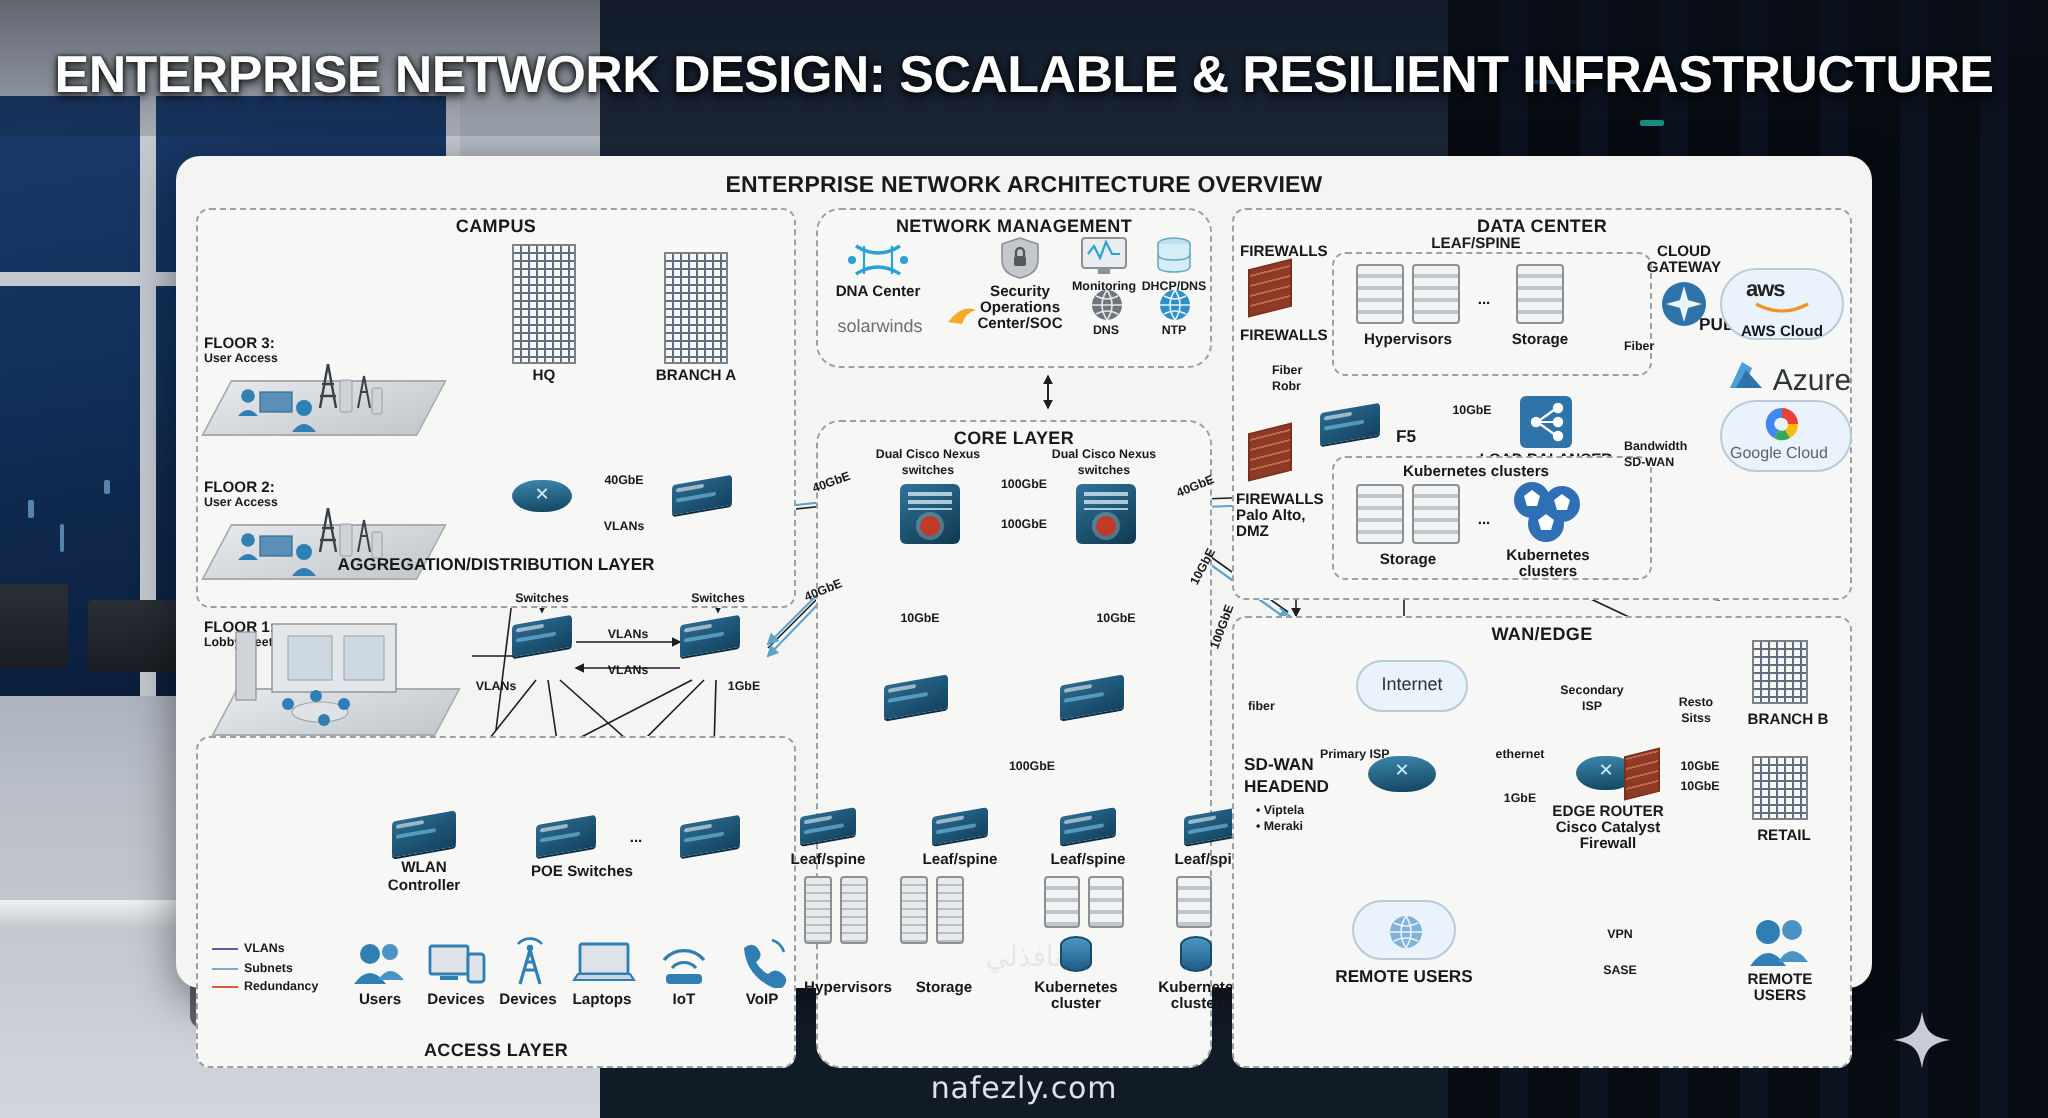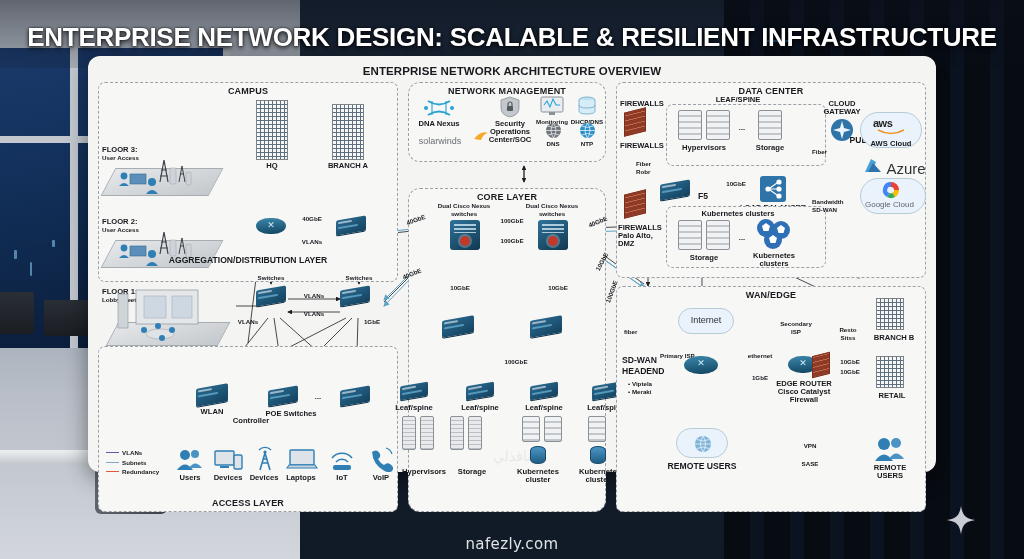--- a/index.html
+++ b/index.html
@@ -72,21 +72,21 @@
     z-index:5;
   }
 
   
   #sparkle{
     position:absolute; right:48px; bottom:24px; width:30px; height:30px; z-index:6;
   }
 
   
   #card{
-    position:absolute; left:88px; top:56px; width:848px; height:416px;
+    position:absolute; left:88px; top:78px; width:848px; height:416px;
     background:#f4f4f2; border-radius:12px; z-index:4;
     box-shadow:0 6px 22px rgba(0,0,0,.45);
     font-size:7px; color:#17191c;
   }
   .card-title{
     position:absolute; top:9px; left:0; width:100%; text-align:center;
     font-size:11.5px; font-weight:bold; letter-spacing:.1px;
   }
 
   
@@ -452,21 +452,21 @@
   <div class="lbl c" style="left:284px;top:262px;">1GbE</div>
 
   <div class="panel" style="left:10px; top:290px; width:300px; height:166px;">
     <div class="panel-title-b">ACCESS LAYER</div>
   </div>
 
   <div class="dev" style="left:108px;top:330px;">
     <div class="swbox" style="width:32px;height:18px;"></div>
   </div>
   <div class="lbl big c" style="left:124px;top:352px;">WLAN</div>
-  <div class="lbl big c" style="left:124px;top:361px;margin-left:39px;">Controller</div>
+  <div class="lbl big c" style="left:124px;top:361px;">Controller</div>
 
   <div class="dev" style="left:180px;top:332px;">
     <div class="swbox" style="width:30px;height:16px;"></div>
   </div>
   <div class="lbl big c" style="left:203px;top:354px;">POE Switches</div>
   <div class="lbl big c" style="left:230px;top:337px;">...</div>
   <div class="dev" style="left:252px;top:332px;">
     <div class="swbox" style="width:30px;height:16px;"></div>
   </div>
 
@@ -528,21 +528,21 @@
 
   <div class="panel" style="left:320px; top:26px; width:198px; height:80px; border-radius:12px;">
     <div class="panel-title">NETWORK MANAGEMENT</div>
   </div>
   <svg style="position:absolute;left:336px;top:42px;width:30px;height:20px;" viewBox="0 0 30 20">
     <path d="M4 3 q11 7 22 0 M4 17 q11-7 22 0" stroke="#2aa3d4" stroke-width="1.8" fill="none"></path>
     <path d="M8 3 v14 M22 3 v14" stroke="#2aa3d4" stroke-width="1.1" fill="none"></path>
     <circle cx="2" cy="10" r="2" fill="#2aa3d4"></circle>
       <circle cx="28" cy="10" r="2" fill="#2aa3d4"></circle>
   </svg>
-  <div class="lbl big c" style="left:351px;top:64px;">DNA Nexus</div>
+  <div class="lbl big c" style="left:351px;top:64px;">DNA Center</div>
   <div class="lbl c" style="left:352px;top:80px;font-size:9px;font-weight:normal;color:#6a6f74;">solarwinds</div>
   <svg style="position:absolute;left:386px;top:76px;width:14px;height:10px;" viewBox="0 0 14 10">
     <path d="M0 7 q7-9 14-6 q-5 1-7 7z" fill="#f6a828"></path>
   </svg>
 
   <svg style="position:absolute;left:412px;top:40px;width:20px;height:22px;" viewBox="0 0 20 22">
     <path d="M10 1 L19 4 v8 q0 7-9 9 q-9-2-9-9 V4z" fill="#c3c8cd" stroke="#8b9197" stroke-width=".8"></path>
     <rect x="7" y="10" width="6" height="5" rx="1" fill="#55595e"></rect>
     <path d="M8 10 v-2 a2 2 0 0 1 4 0 v2" stroke="#55595e" stroke-width="1.2" fill="none"></path>
   </svg>

